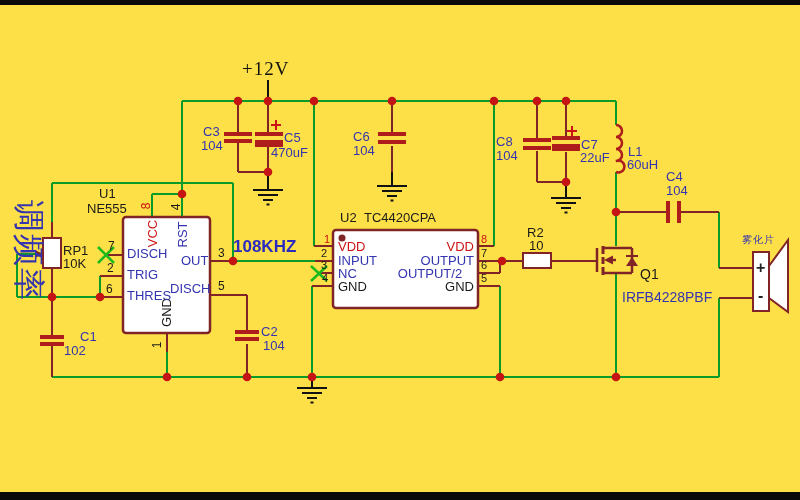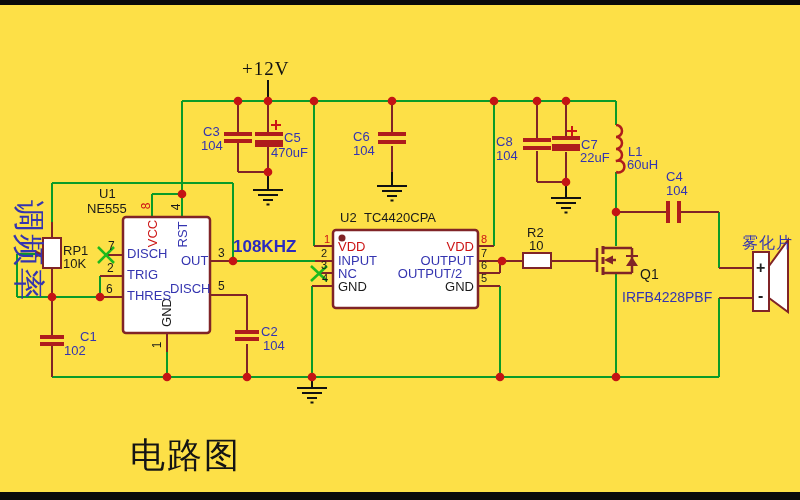--- a/index.html
+++ b/index.html
@@ -14,21 +14,21 @@
   .black{color:#1a1a1a;}
   .red{color:#cc1414;}
   .pin-num{font-size:12px;}
   .pin-num-sm{font-size:11px;}
   .rotm90{transform:rotate(-90deg);transform-origin:center;text-align:center;}
   .rot90{transform:rotate(90deg);transform-origin:center;text-align:center;}
   .big-freq{font-size:17px;font-weight:bold;color:#2a2ac0;}
   .pwr{font-family:"Liberation Serif",serif;font-size:19px;color:#111;letter-spacing:1px;}
   .caption{font-size:35px;color:#141414;letter-spacing:2px;}
   .cjk-v{font-size:32px;color:#3434b0;letter-spacing:2px;}
-  .atom{font-size:16px;color:#3434b0;letter-spacing:1px;}
+  .atom{font-size:10px;color:#3434b0;letter-spacing:1px;}
   .part-blue{font-size:14px;color:#3434b0;}
   .ref{font-size:13px;color:#1a1a1a;}
   .spk{font-size:16px;font-weight:bold;color:#222;}
 </style>
 </head>
 <body>
 
 <div class="stage">
   <div class="bar top"></div>
 
@@ -244,19 +244,18 @@
   <div class="t black pin-num-sm" style="left:321px;top:248px;">2</div>
   <div class="t black pin-num-sm" style="left:321px;top:260px;">3</div>
   <div class="t black pin-num-sm" style="left:322px;top:273px;">4</div>
   <div class="t red pin-num-sm" style="left:481px;top:234px;">8</div>
   <div class="t black pin-num-sm" style="left:481px;top:248px;">7</div>
   <div class="t black pin-num-sm" style="left:481px;top:260px;">6</div>
   <div class="t black pin-num-sm" style="left:481px;top:273px;">5</div>
 
   <div class="t big-freq" style="left:233px;top:238px;">108KHZ</div>
   <div class="t cjk-v rot90" style="left:-21px;top:234px;width:100px;">调频率</div>
-  <div class="t caption" style="left:130px;top:437px;">电路图</div>
   <div class="t atom" style="left:742px;top:235px;">雾化片</div>
   <div class="t spk" style="left:756px;top:260px;">+</div>
   <div class="t spk" style="left:758px;top:288px;">-</div>
 
   <div class="bar bottom"></div>
 </div>
 
 </body></html>

